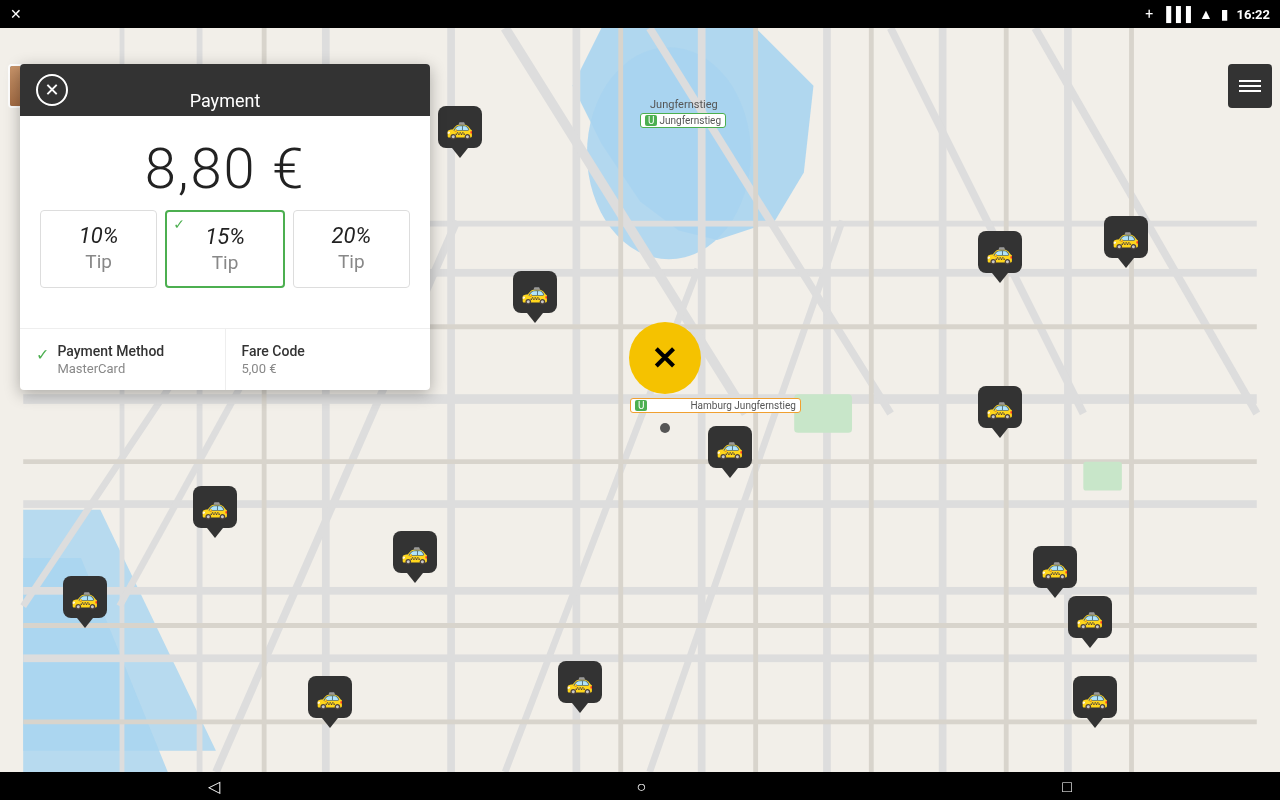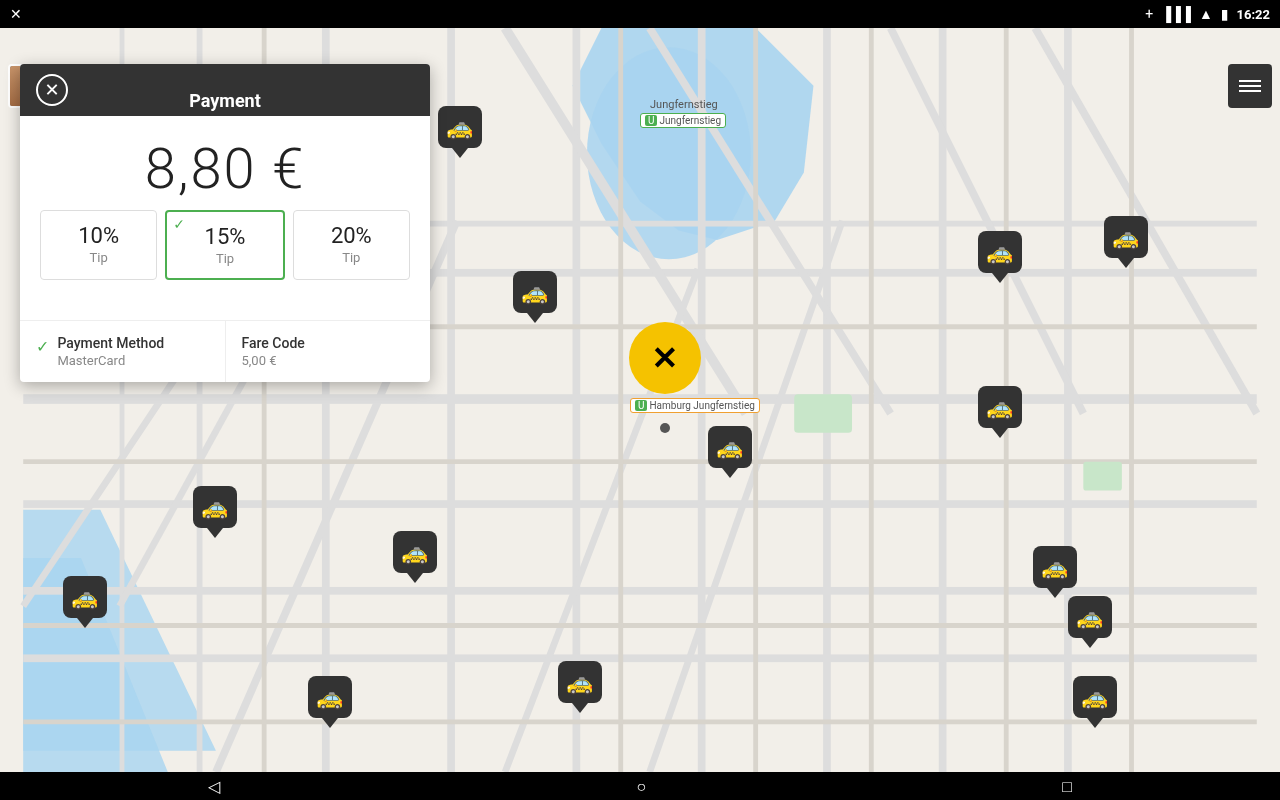--- a/index.html
+++ b/index.html
@@ -222,21 +222,21 @@
       font-size: 18px;
       cursor: pointer;
       background: transparent;
     }
     #payment-title {
       position: absolute;
       left: 50%;
       transform: translateX(-50%);
       color: #fff;
       font-size: 18px;
-      font-weight: 700;
+      font-weight: 400;
       margin-top: 21px;
     }
     #payment-body {
       padding: 20px 20px 20px 20px;
       background: #fff;
     }
     #price-main {
       font-size: 56px;
       font-weight: 300;
       text-align: center;
@@ -283,23 +283,24 @@
       font-size: 14px;
       display: none;
     }
     .tip-btn.selected .tip-check {
       display: block;
     }
     .tip-percent {
       font-size: 22px;
       font-weight: 400;
       color: #222;
+      font-style: italic;
     }
     .tip-label {
-      font-size: 13px;
+      font-size: 19px;
       color: #888;
       margin-top: 2px;
     }
     #payment-footer {
       display: flex;
       border-top: 1px solid #eee;
     }
     .payment-footer-item {
       flex: 1;
       padding: 14px 16px;
@@ -423,21 +424,21 @@
     <rect x="1100" y="450" width="40" height="30" fill="#c8e6c9" rx="3"></rect>
   </svg>
 
   <div class="map-label" style="top:70px; left:650px;">Jungfernstieg</div>
   <div class="map-label" style="top:85px; left:640px; background:#fff; border:1px solid #4caf50; border-radius:3px; padding:1px 4px; display:flex; align-items:center; gap:2px;">
     <span style="background:#4caf50; color:#fff; padding:0 3px; border-radius:2px; font-size:10px;">U</span>
     <span style="font-size:10px;">Jungfernstieg</span>
   </div>
   <div class="map-label" style="top:370px; left:630px; background:#fff; border:1px solid #f0a030; border-radius:3px; padding:1px 4px; display:flex; align-items:center; gap:2px;">
     <span style="background:#4caf50; color:#fff; padding:0 3px; border-radius:2px; font-size:10px;">U</span>
-    <span style="font-size:10px;">Hamburg Jungfernstieg</span>
+    <span style="font-size:10px;margin-left:41px;">Hamburg Jungfernstieg</span>
   </div>
 
   <div class="taxi-marker" style="top:130px; left:460px;">
     <div class="taxi-marker-box">
       <span class="taxi-icon">🚕</span>
     </div>
     <div class="taxi-marker-tail"></div>
   </div>
   <div class="taxi-marker" style="top:120px; left:186px;">
     <div class="taxi-marker-box">

